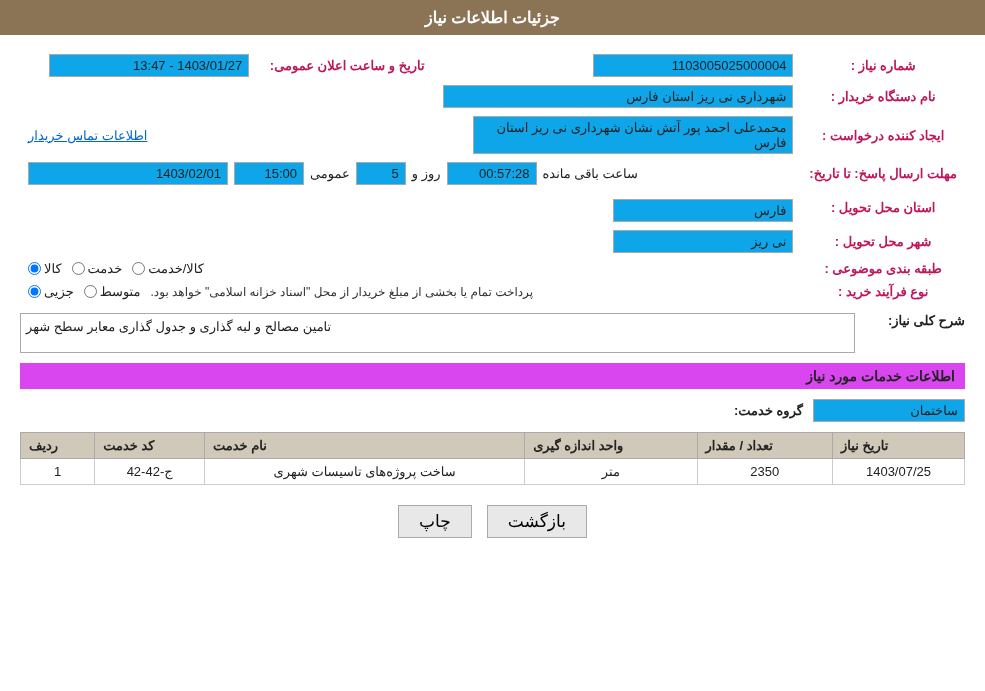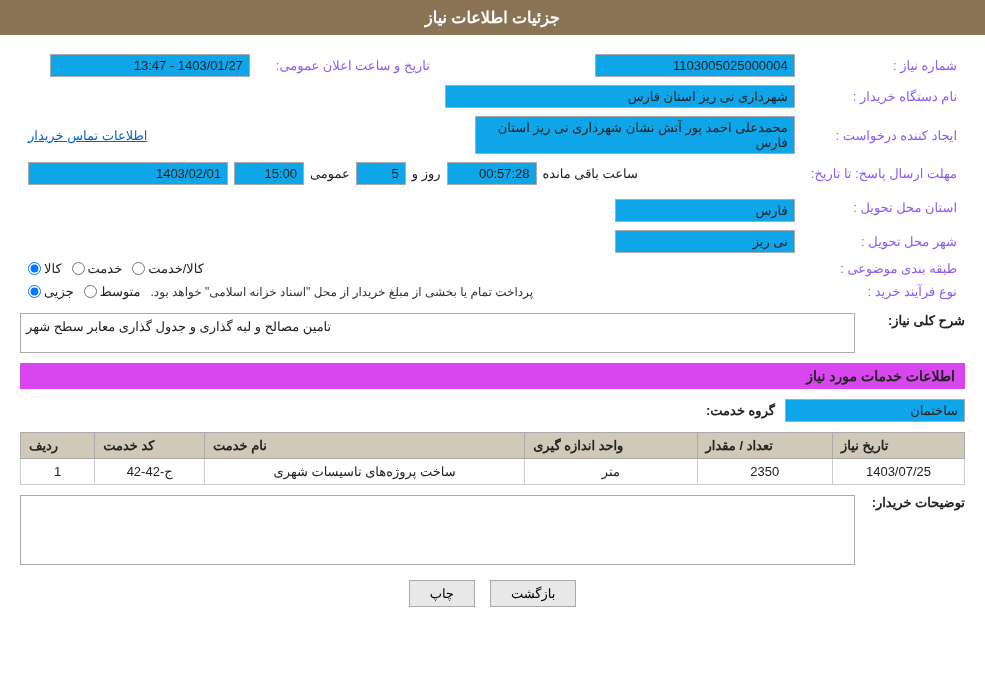--- a/index.html
+++ b/index.html
@@ -30,24 +30,24 @@
     .info-table {
       width: 100%;
       border-collapse: collapse;
       margin-bottom: 10px;
     }
     .info-table td {
       padding: 4px 8px;
       vertical-align: middle;
     }
     .label-cell {
-      text-align: right;
+      text-align: center;
       white-space: nowrap;
-      color: #8b5cf6;
-      font-weight: normal;
+      color: #be185d;
+      font-weight: bold;
       width: 130px;
     }
     .value-cell {
       text-align: right;
     }
     .input-field {
       border: 1px solid #aaa;
       background: #0ea5e9;
       padding: 3px 6px;
       text-align: right;
@@ -123,21 +123,21 @@
       text-align: center;
       padding: 10px;
       display: flex;
       justify-content: center;
       gap: 15px;
     }
     .btn {
       padding: 5px 20px;
       border: 1px solid #aaa;
       cursor: pointer;
-      font-size: 13px;
+      font-size: 17px;
       font-family: Tahoma, Arial, sans-serif;
     }
     .btn-print {
       background: #e8e8e8;
     }
     .btn-back {
       background: #e8e8e8;
     }
     .shrh-label {
       font-weight: bold;
@@ -275,21 +275,21 @@
       </table>
 
     <div class="shrh-row">
       <div class="shrh-label">شرح کلی نیاز:</div>
       <div style="flex:1; border:1px solid #aaa; background:#fff; padding:5px; min-height:40px; text-align:left;">تامین مصالح و لبه گذاری و جدول گذاری معابر سطح شهر</div>
     </div>
 
     <div class="divider-section">اطلاعات خدمات مورد نیاز</div>
 
     <div class="group-service-row">
-      <div class="input-field" style="width:180px;">ساختمان</div>
+      <div class="input-field" style="width:152px;">ساختمان</div>
       <span style="font-weight:bold;">گروه خدمت:</span>
     </div>
 
     <table class="data-table">
       <thead>
         <tr>
           <th>تاریخ نیاز</th>
           <th>تعداد / مقدار</th>
           <th>واحد اندازه گیری</th>
           <th>نام خدمت</th>
@@ -302,24 +302,20 @@
     <td>1403/07/25</td>
     <td>2350</td>
     <td>متر</td>
     <td>ساخت پروژه‌های تاسیسات شهری</td>
     <td>ج-42-42</td>
     <td>1</td>
   </tr>
         </tbody>
     </table>
 
-    <div class="shrh-row">
-      <div class="shrh-label">توضیحات خریدار:</div>
-      <textarea class="textarea-field" style=""></textarea>
-    </div>
 
     <div class="button-bar">
       <button class="btn btn-back">بازگشت</button>
       <button class="btn btn-print">چاپ</button>
     </div>
 
   </div>
 </div>
 
 </body></html>

